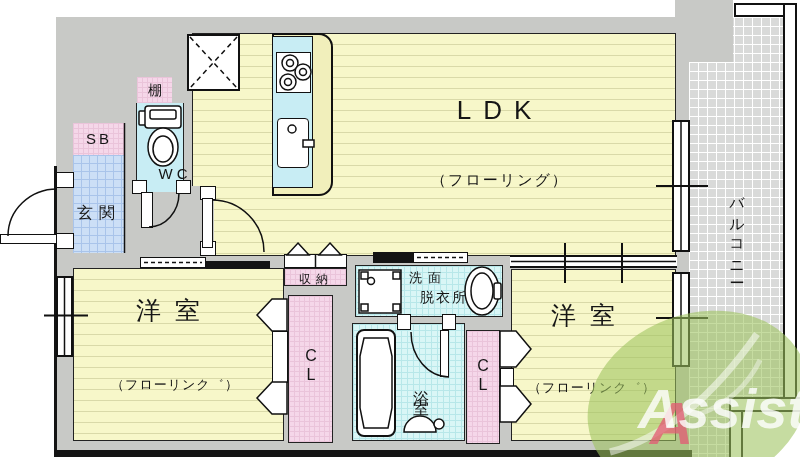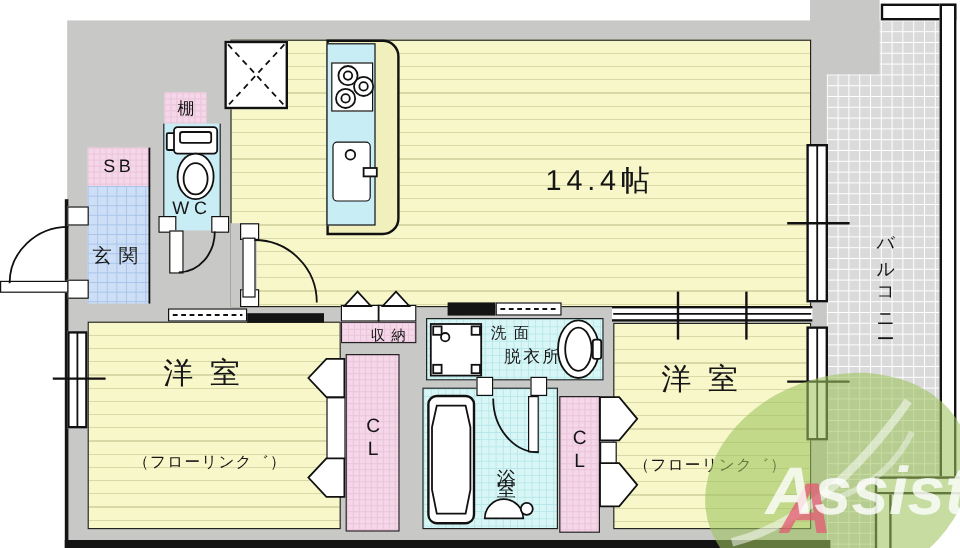--- a/index.html
+++ b/index.html
@@ -95,33 +95,34 @@
   <div class="abs white" style="left:132px;top:180px;width:15px;height:14px;"></div>
   <div class="abs white" style="left:176px;top:180px;width:15px;height:14px;"></div>
   <div class="abs white" style="left:141px;top:192px;width:12px;height:36px;"></div>
   <div class="abs white" style="left:200px;top:186px;width:16px;height:14px;"></div>
   <div class="abs white" style="left:200px;top:241px;width:16px;height:15px;"></div>
   <div class="abs white" style="left:202px;top:198px;width:11px;height:50px;"></div>
   <div class="abs white" style="left:397px;top:314px;width:14px;height:16px;"></div>
   <div class="abs white" style="left:442px;top:314px;width:14px;height:16px;"></div>
   <div class="abs white" style="left:440px;top:330px;width:9px;height:47px;"></div>
 
-  <div class="lbl" style="left:430px;top:134px;width:140px;font-size:24px;letter-spacing:4px;">14.4帖</div>
+  <div class="lbl" style="left:430px;top:95px;width:140px;font-size:26px;letter-spacing:12px;">LDK</div>
+  <div class="lbl" style="left:415px;top:171px;width:170px;font-size:15px;letter-spacing:2px;">（フローリング）</div>
 
   <div class="lbl" style="left:120px;top:294px;width:110px;font-size:25px;letter-spacing:14px;">洋室</div>
   <div class="lbl" style="left:100px;top:376px;width:150px;font-size:13px;letter-spacing:1px;">（フローリンク゛）</div>
 
   <div class="lbl" style="left:535px;top:299px;width:110px;font-size:25px;letter-spacing:14px;">洋室</div>
   <div class="lbl" style="left:522px;top:379px;width:140px;font-size:13px;letter-spacing:1px;">（フローリンク゛）</div>
 
   <div class="lbl" style="left:76px;top:203px;width:46px;font-size:16px;letter-spacing:6px;">玄関</div>
   <div class="lbl" style="left:82px;top:130px;width:34px;font-size:15px;letter-spacing:3px;">SB</div>
   <div class="lbl" style="left:146px;top:82px;width:18px;font-size:14px;">棚</div>
-  <div class="lbl" style="left:140px;top:165px;width:40px;font-size:15px;letter-spacing:4px;">WC</div>
-  <div class="lbl" style="left:305px;top:271px;width:42px;font-size:12px;letter-spacing:5px;">収納</div>
+  <div class="lbl" style="left:155px;top:165px;width:40px;font-size:15px;letter-spacing:4px;">WC</div>
+  <div class="lbl" style="left:295px;top:271px;width:42px;font-size:12px;letter-spacing:5px;">収納</div>
   <div class="lbl" style="left:302px;top:346px;width:18px;font-size:16px;line-height:19px;white-space:normal;word-break:break-all;">CL</div>
   <div class="lbl" style="left:474px;top:356px;width:18px;font-size:16px;line-height:19px;white-space:normal;word-break:break-all;">CL</div>
   <div class="lbl" style="left:404px;top:269px;width:48px;font-size:13px;letter-spacing:6px;">洗面</div>
   <div class="lbl" style="left:415px;top:289px;width:58px;font-size:14px;letter-spacing:2px;">脱衣所</div>
   <div class="lbl vert" style="left:410px;top:350px;height:72px;font-size:16px;letter-spacing:8px;">浴室</div>
   <div class="lbl vert" style="left:727px;top:168px;height:130px;font-size:15px;letter-spacing:5px;">バルコニー</div>
 
   <svg width="800" height="457" viewBox="0 0 800 457">
     <g stroke="#111" fill="none" stroke-width="1.5">
       <line x1="124.5" y1="123" x2="124.5" y2="253"></line>

